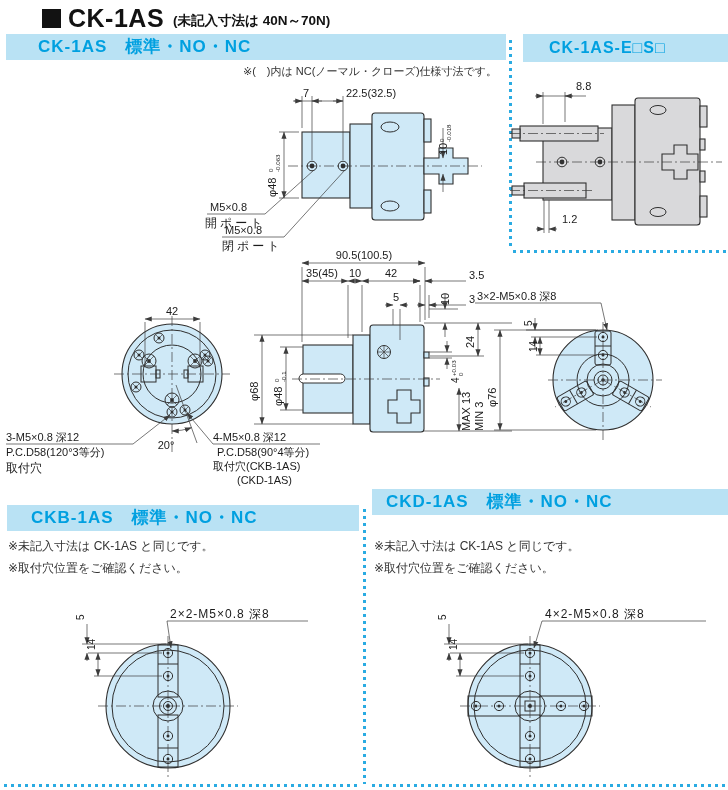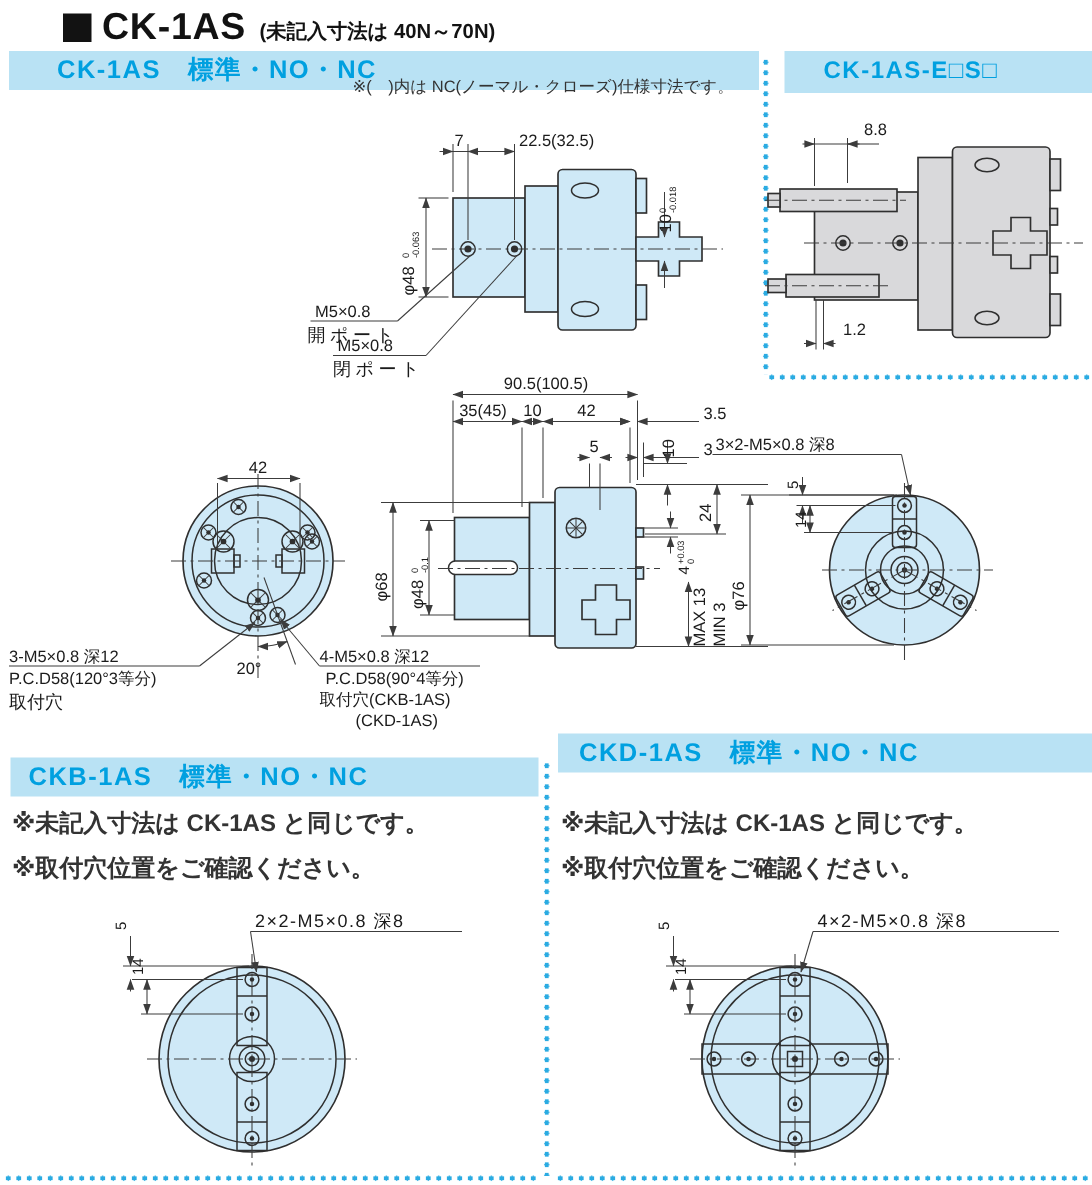--- a/index.html
+++ b/index.html
@@ -13,21 +13,21 @@
 .title { font-size:25px; font-weight:bold; color:#121212; letter-spacing:0.5px; }
 .subtitle { font-size:13.5px; font-weight:bold; color:#121212; margin-left:9px; margin-top:6px; }
 
 
 .banner { position:absolute; background:#b9e2f4; color:#00a0e0; font-weight:bold; font-size:17px;
           line-height:26px; height:26px; letter-spacing:1px; white-space:nowrap; }
 .banner.small { font-size:16px; height:28px; line-height:28px; }
 
 
 .note { position:absolute; font-size:11px; color:#333; }
-.notes { position:absolute; font-size:16px; color:#333; line-height:1.85;font-weight:bold; }
+.notes { position:absolute; font-size:12px; color:#333; line-height:1.85; }
 
 
 .vdots { position:absolute; width:5px; background-image:radial-gradient(circle,#2aabe2 1.6px,rgba(0,0,0,0) 1.7px);
          background-size:5px 7px; background-repeat:repeat-y; background-position:center top; }
 .hdots { position:absolute; height:5px; background-image:radial-gradient(circle,#2aabe2 1.6px,rgba(0,0,0,0) 1.7px);
          background-size:7px 5px; background-repeat:repeat-x; background-position:left center; }
 
 
 svg { position:absolute; overflow:visible; }
 svg text { font-family:"Liberation Sans","DejaVu Sans",sans-serif; fill:#1b1b1b; }
@@ -50,21 +50,21 @@
 <div class="page">
 
   <div class="header">
     <div class="sq"></div>
     <div class="title">CK-1AS</div>
     <div class="subtitle">(未記入寸法は 40N～70N)</div>
   </div>
 
   <div class="banner" style="left:6px; top:34px; width:500px; padding-left:32px;">CK-1AS　標準・NO・NC</div>
   <div class="banner small" style="left:523px; top:34px; width:205px; padding-left:26px;">CK-1AS-E□S□</div>
-  <div class="note" style="left:235px; top:50px; width:270px; text-align:left;">※(　)内は NC(ノーマル・クローズ)仕様寸法です。</div>
+  <div class="note" style="left:235px; top:64px; width:270px; text-align:center;">※(　)内は NC(ノーマル・クローズ)仕様寸法です。</div>
 
   <div class="vdots" style="left:508px; top:38px; height:212px;"></div>
   <div class="hdots" style="left:511px; top:249px; width:217px;"></div>
   <div class="vdots" style="left:362px; top:507px; height:277px;"></div>
   <div class="hdots" style="left:2px; top:783px; width:356px;"></div>
   <div class="hdots" style="left:370px; top:783px; width:358px;"></div>
 
   <svg style="left:0; top:60px;" width="728" height="436" viewBox="0 60 728 436">
     <defs>
       <marker id="arr" viewBox="0 0 10 10" refX="9" refY="5" markerWidth="7.5" markerHeight="7.5" orient="auto-start-reverse" markerUnits="userSpaceOnUse">
@@ -356,21 +356,21 @@
       <text class="t11" x="576" y="90">8.8</text>
 
       <line class="dim" x1="544" y1="200" x2="544" y2="233"></line>
       <line class="dim" x1="549" y1="200" x2="549" y2="233"></line>
       <line class="dim de" x1="536" y1="229" x2="544" y2="229"></line>
       <line class="dim de" x1="557" y1="229" x2="549" y2="229"></line>
       <text class="t11" x="562" y="223">1.2</text>
     </g>
   </svg>
 
-  <div class="banner" style="left:7px; top:505px; width:352px; padding-left:12px;">CKB-1AS　標準・NO・NC</div>
+  <div class="banner" style="left:7px; top:505px; width:352px; padding-left:24px;">CKB-1AS　標準・NO・NC</div>
   <div class="notes" style="left:8px; top:535px;">
     <div>※未記入寸法は CK-1AS と同じです。</div>
     <div>※取付穴位置をご確認ください。</div>
   </div>
   <svg style="left:0; top:596px;" width="362" height="194" viewBox="0 596 362 194">
     <g>
       <circle class="part" cx="168" cy="706" r="62"></circle>
       <circle class="hole" cx="168" cy="706" r="56"></circle>
       <rect class="ln" x="158" y="645" width="20" height="52"></rect>
       <rect class="ln" x="158" y="715" width="20" height="52"></rect>

